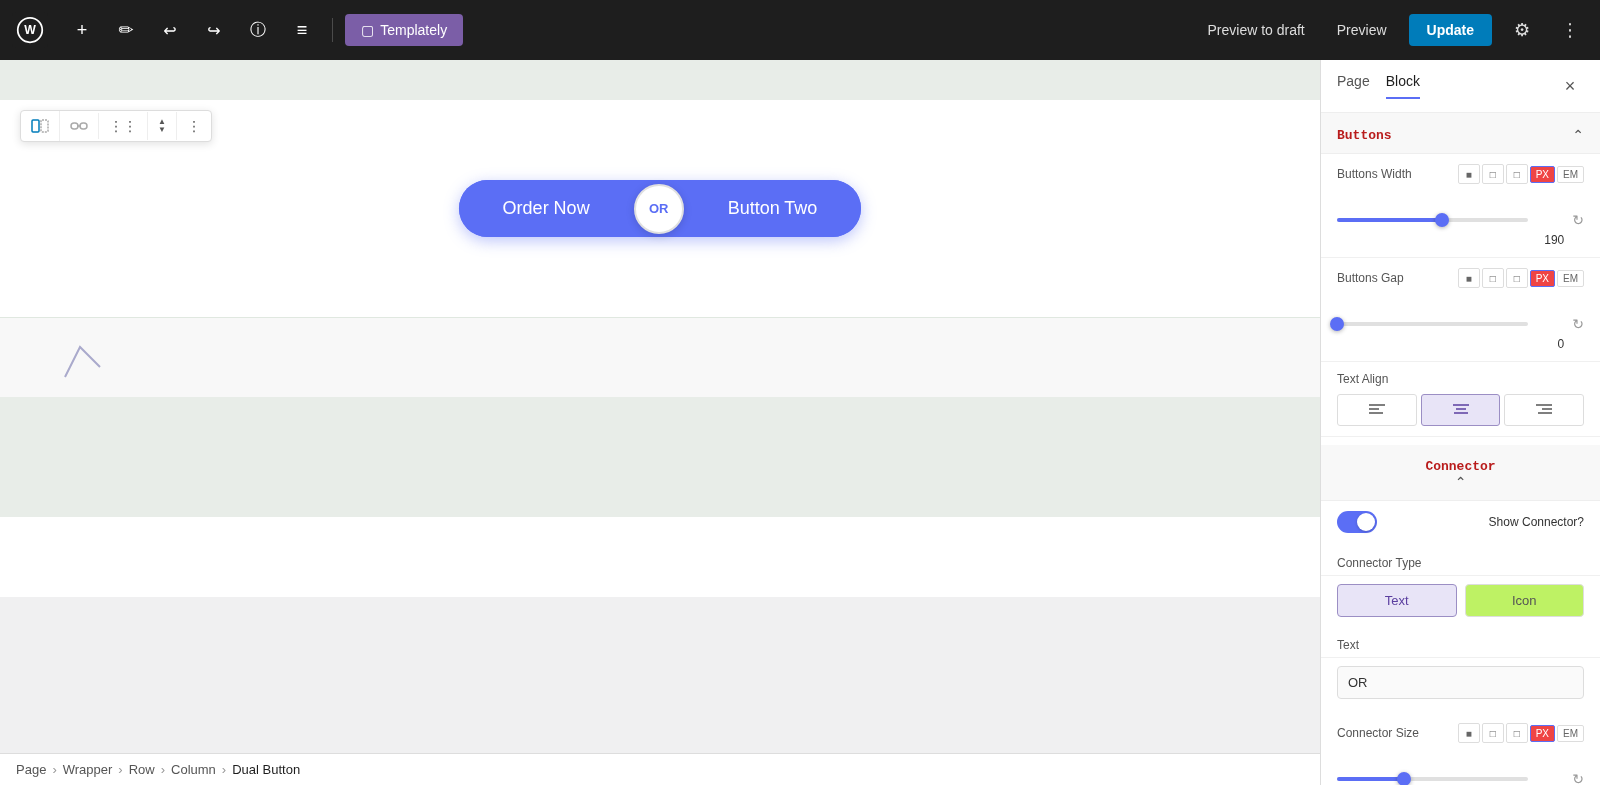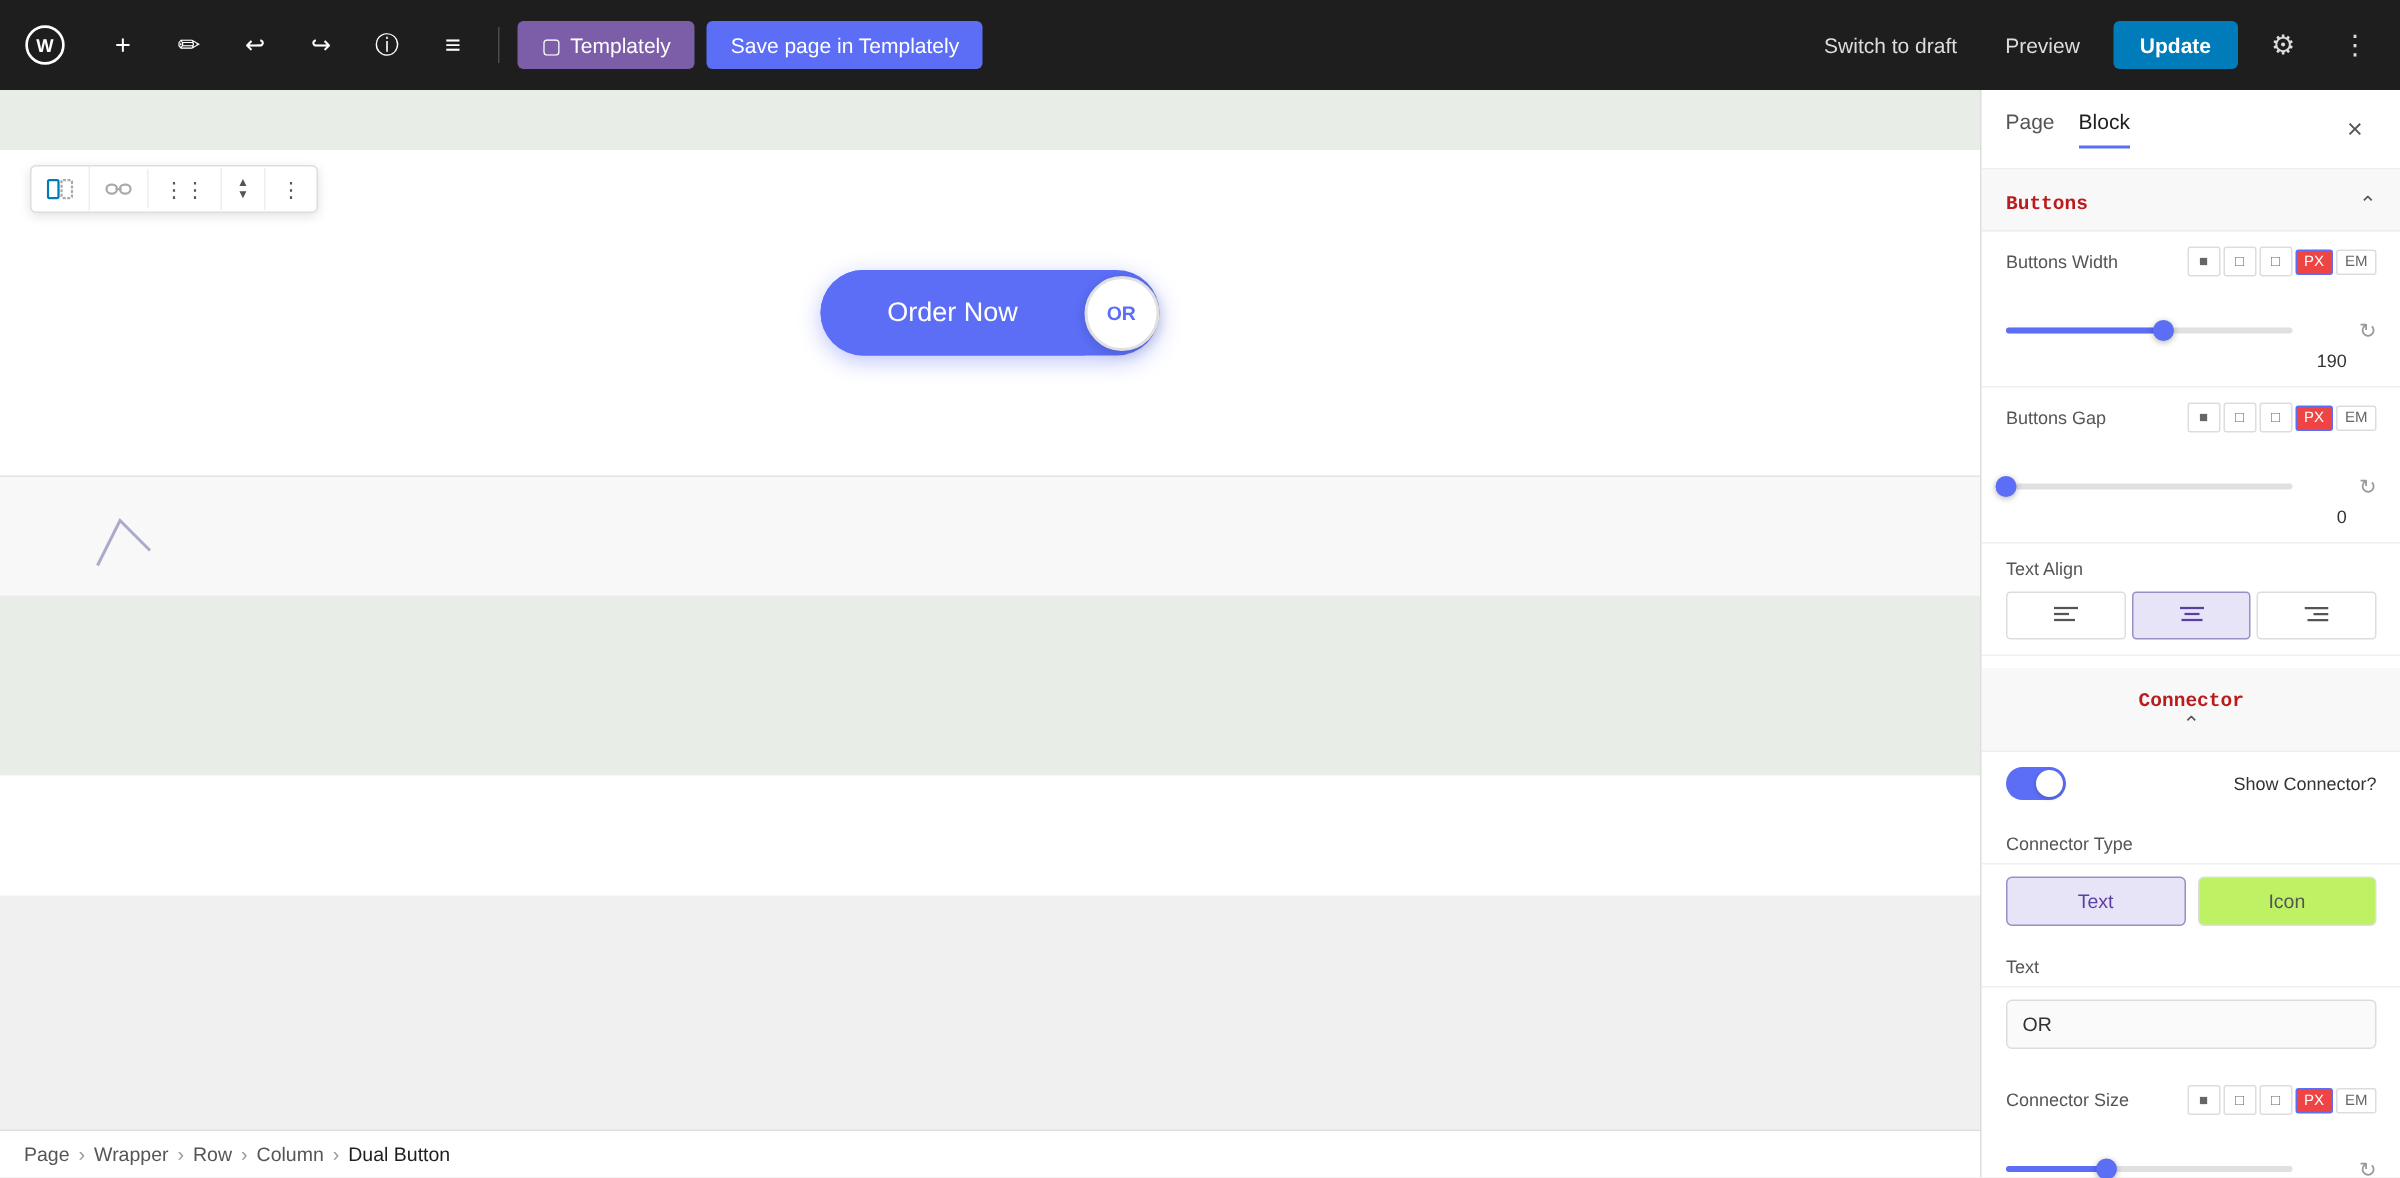--- a/index.html
+++ b/index.html
@@ -249,24 +249,23 @@
     <button class="toolbar-btn">✏</button>
     <button class="toolbar-btn" style="font-size:16px;">↩</button>
     <button class="toolbar-btn" style="font-size:16px;">↪</button>
     <button class="toolbar-btn" style="font-size:16px;">ⓘ</button>
     <button class="toolbar-btn" style="font-size:18px;">≡</button>
     <div class="toolbar-sep"></div>
     <button class="btn-templately">
       <span>▢</span>
       <span>Templately</span>
     </button>
-    <button class="btn-save-templately">Save page in Templately</button>
   </div>
   <div class="toolbar-right">
-    <button class="toolbar-right-btn">Switch to draft</button>
+    <button class="toolbar-right-btn">Preview to draft</button>
     <button class="toolbar-right-btn">Preview</button>
     <button class="btn-update">Update</button>
     <button class="toolbar-icon-btn">⚙</button>
     <button class="toolbar-icon-btn">⋮</button>
   </div>
 </div>
 
 <div class="main-layout">
 
   <div class="canvas-area">
@@ -300,20 +299,21 @@
             </button>
             <button class="block-toolbar-btn">⋮</button>
           </div>
 
           <div class="dual-button-wrapper">
             <div class="dual-button">
               <button class="btn-primary">Order Now</button>
               <div class="btn-connector">
                 <span>OR</span>
               </div>
+              <button class="btn-secondary">Button Two</button>
             </div>
           </div>
         </div>
 
         <div style="background:#f8f8f8; min-height:80px; position:relative; border-top: 1px solid #e0e8e0;">
           <svg style="position:absolute; bottom:10px; left:60px;" width="60" height="50">
             <polyline points="5,40 20,10 40,30" stroke="#aac" stroke-width="2" fill="none"></polyline>
           </svg>
         </div>
 

